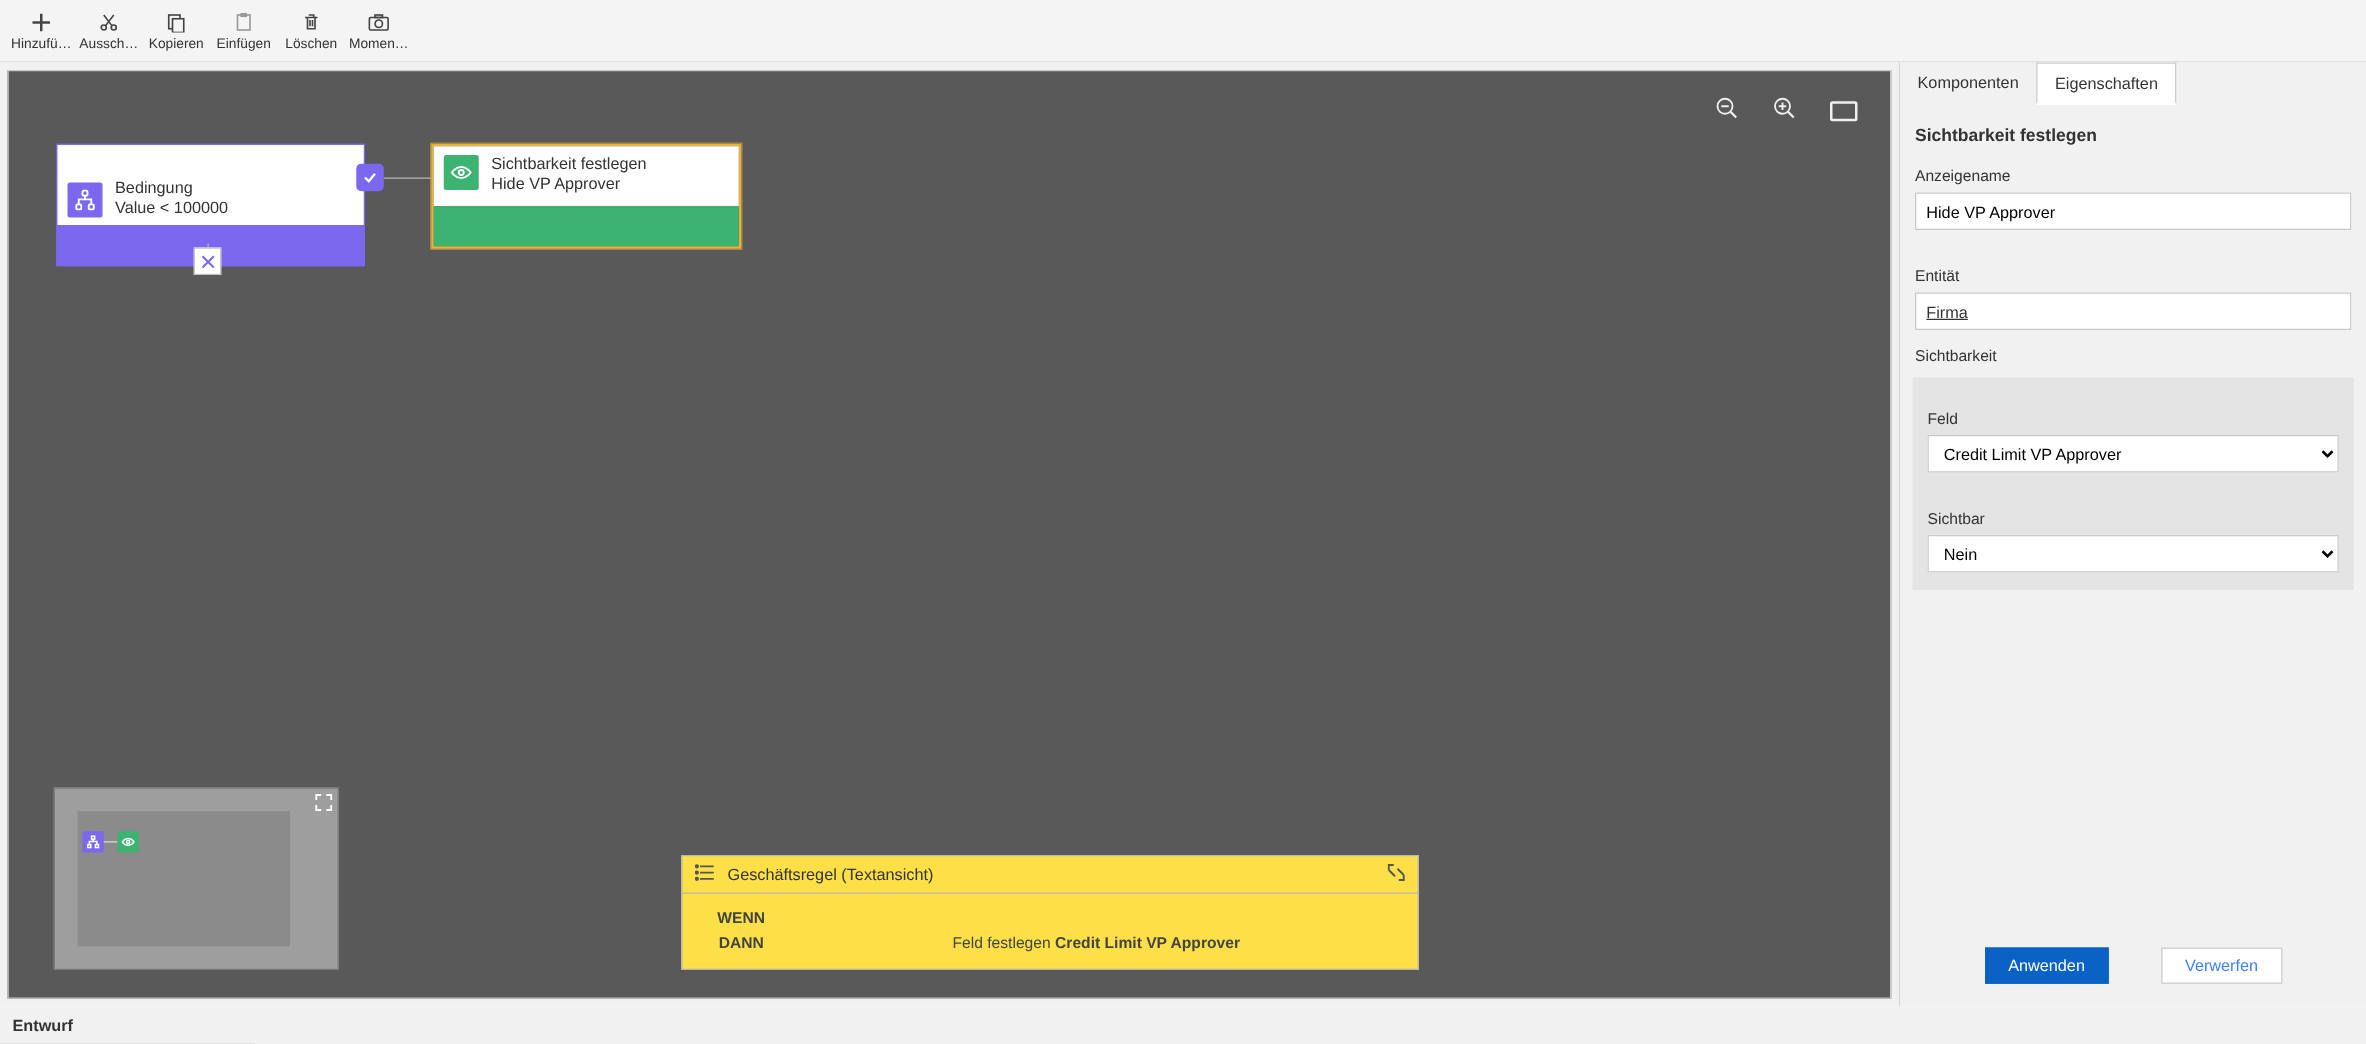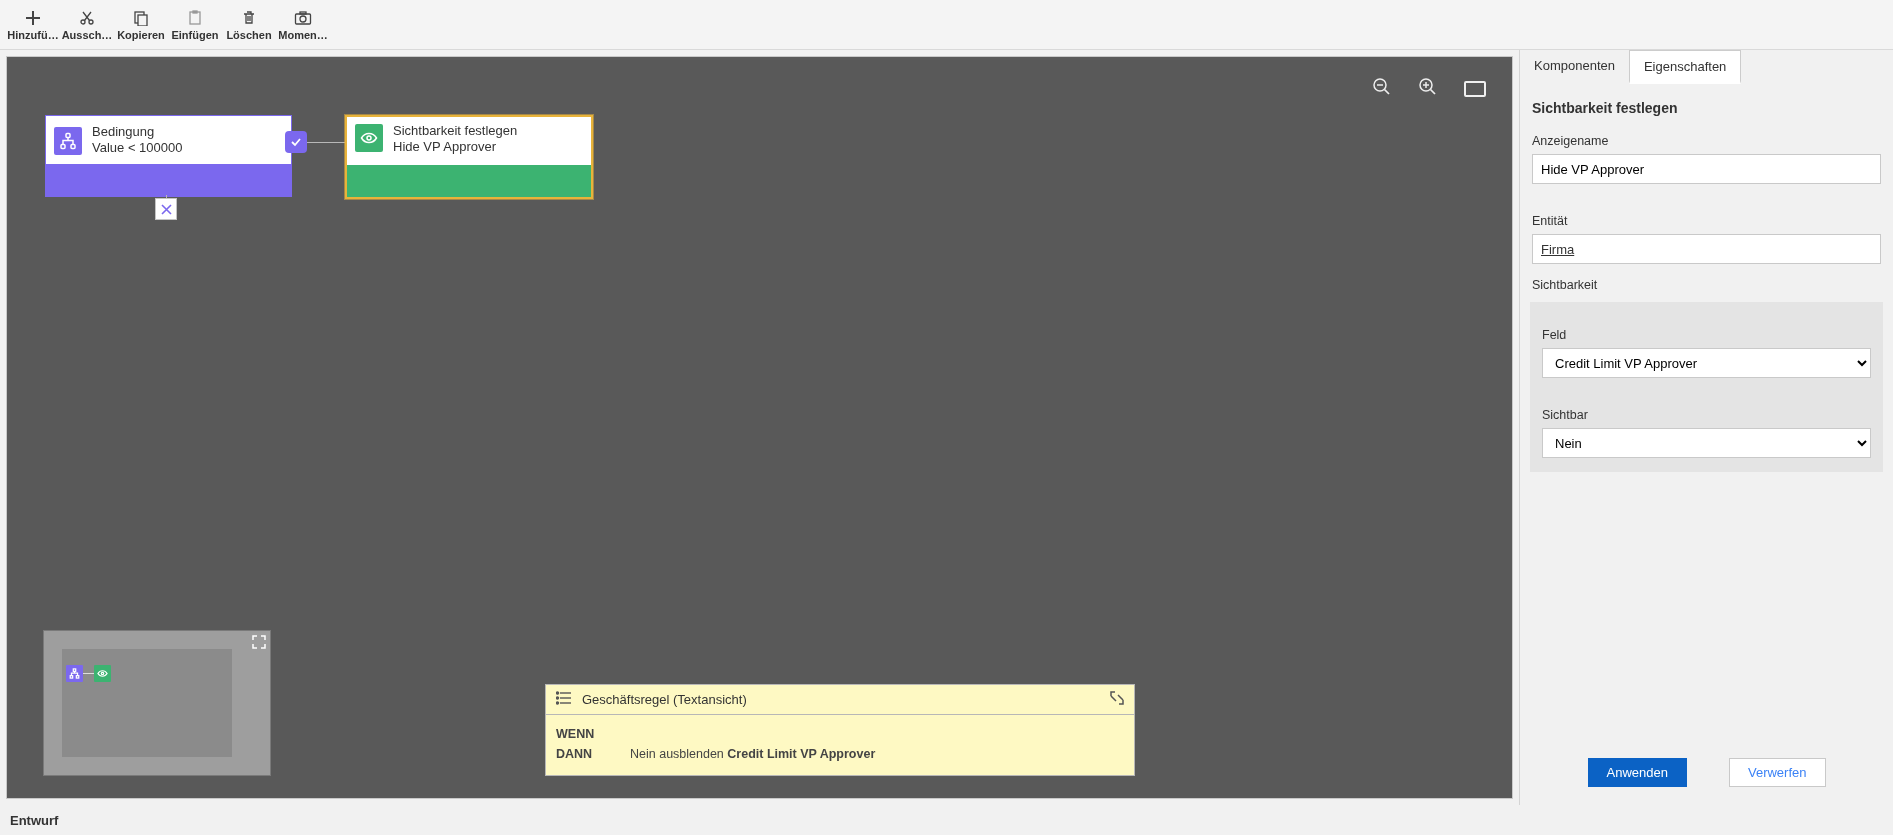--- a/index.html
+++ b/index.html
@@ -1,36 +1,36 @@
 <!DOCTYPE html>
 <html><head>
 <meta charset="utf-8">
 <style>
 * { box-sizing: border-box; font-family: "Segoe UI", Arial, sans-serif; }
 body { margin:0; padding:0; background:#fff; font-size:13px; color:#333; }
 
 
 .toolbar { height:50px; display:flex; padding:3px 6px; gap:0; border-bottom:1px solid #d9d9d9; background:#f4f4f4; }
-.toolbar-btn { display:flex; flex-direction:column; align-items:center; justify-content:center; width:54px; height:44px; cursor:pointer;font-weight:bold; }
+.toolbar-btn { display:flex; flex-direction:column; align-items:center; justify-content:center; width:54px; height:44px; cursor:pointer; }
 .toolbar-btn .ico { height:18px; display:flex; align-items:center; justify-content:center; font-size:17px; color:#444; }
 .toolbar-btn .lbl { font-size:11px; color:#333; margin-top:2px; white-space:nowrap; overflow:hidden; text-overflow:ellipsis; max-width:54px;}
 
 
 .main { display:flex; height:calc(100vh - 50px - 30px); }
 .canvas-wrap { flex:1; position:relative; padding:6px; background:#f1f1f1; }
 .canvas { position:relative; width:100%; height:100%; background:#595959; border:1px solid #c9c9c9; overflow:hidden; }
 
 
 .zoom-ctrls { position:absolute; top:20px; right:26px; display:flex; gap:26px; align-items:center; }
 .zoom-ctrls svg, .zoom-ctrls .fit { cursor:pointer; fill:#f0f0f0; }
 .fit { width:22px; height:16px; border:2px solid #f0f0f0; border-radius:2px; }
 
 
 .node-cond { position:absolute; left:38px; top:58px; width:247px; background:#7B68EE; border:1px solid #7B68EE;}
-.node-cond-head { background:#fff; display:flex; align-items:center; padding:6px 8px; gap:10px; height:48px;}
+.node-cond-head { background:#fff; display:flex; align-items:flex-end; padding:6px 8px; gap:10px; height:64px;}
 .node-cond-ico { width:28px; height:28px; background:#7B68EE; border-radius:2px; display:flex; align-items:center; justify-content:center; flex-shrink:0; margin-top:1px;}
 .node-cond-txt { display:flex; flex-direction:column; line-height:1.25; }
 .node-cond-bar { height:32px; background:#7B68EE; }
 .cond-check { position:absolute; top:74px; left:278px; width:22px; height:22px; background:#7B68EE; border-radius:4px; display:flex; align-items:center; justify-content:center; }
 .cond-close { position:absolute; top:141px; left:148px; width:22px; height:22px; background:#fff; border:1px solid #c4c4c4; display:flex; align-items:center; justify-content:center; cursor:pointer;}
 .cond-close-line { position:absolute; left:159px; top:138px; width:1px; height:6px; background:#b8b8b8;}
 
 
 .node-act { position:absolute; left:338px; top:58px; width:248px; border:2px solid #e8b33a; outline:1px solid #e8b33a88;}
 .node-act-head { background:#fff; display:flex; align-items:flex-start; padding:6px 8px; gap:10px; height:48px;}
@@ -41,25 +41,25 @@
 
 .minimap { position:absolute; left:36px; bottom:22px; width:228px; height:146px; background:#9e9e9e; border:1px solid #7a7a7a; }
 .minimap-exp { position:absolute; right:4px; top:4px; cursor:pointer; }
 .minimap-vp { position:absolute; left:18px; top:18px; width:170px; height:108px; background:#8b8b8b; }
 .mm-node { position:absolute; width:17px; height:17px; display:flex; align-items:center; justify-content:center; border-radius:1px;}
 .mm-cond { left:4px; top:16px; background:#7B68EE;}
 .mm-act  { left:32px; top:16px; background:#3cb371;}
 .mm-conn { position:absolute; left:21px; top:24px; width:11px; height:1px; background:#ddd;}
 
 
-.textview { position:absolute; left:538px; bottom:22px; width:590px; background:#fef9c3; border:1px solid #b7b7b7;}
+.textview { position:absolute; left:538px; bottom:22px; width:590px; background:#fde047; border:1px solid #b7b7b7;}
 .textview-hd { display:flex; align-items:center; gap:10px; padding:6px 10px; border-bottom:1px solid #b7b7b7;}
 .textview-hd .exp { margin-left:auto; cursor:pointer;}
 .textview-body { padding:6px 10px 14px 10px; font-size:12.5px;}
-.tv-row { display:flex; align-items:flex-start; margin-top:6px;}
+.tv-row { display:flex; align-items:flex-start; margin-top:6px;text-align:center;}
 .tv-label { width:74px; font-weight:600; color:#444;}
 .tv-txt   { flex:1; color:#444;}
 .tv-txt b { font-weight:600; }
 
 
 .side { width:374px; background:#f1f1f1; border-left:1px solid #d4d4d4; display:flex; flex-direction:column;}
 .tabs { display:flex; height:34px;}
 .tab  { padding:0 14px; display:flex; align-items:center; cursor:pointer; border-bottom:3px solid transparent; color:#333;}
 .tab.active { background:#fff; border-top:1px solid #ccc; border-left:1px solid #ccc; border-right:1px solid #ccc;}
 .panel-body { padding:16px 12px 0 12px; flex:1; overflow:auto;}
@@ -254,21 +254,21 @@
               </svg>
           </span>
         </div>
         <div class="textview-body">
           <div class="tv-row">
             <span class="tv-label">WENN</span>
           </div>
           <div class="tv-row">
             <span class="tv-label">DANN</span>
             <span class="tv-txt">
-              <span>Nein ausblenden</span>
+              <span>Feld festlegen</span>
               <b>Credit Limit VP Approver</b>
             </span>
           </div>
         </div>
       </div>
 
     </div>
   </div>
 
   <div class="side">

